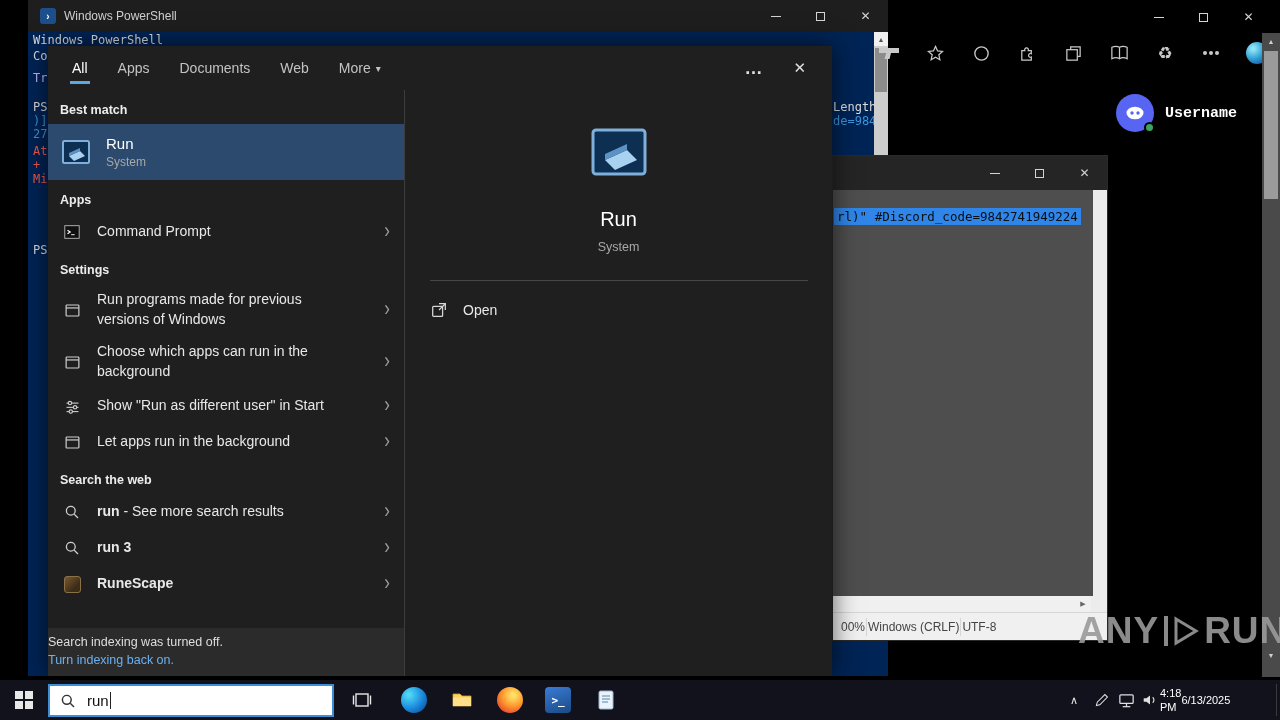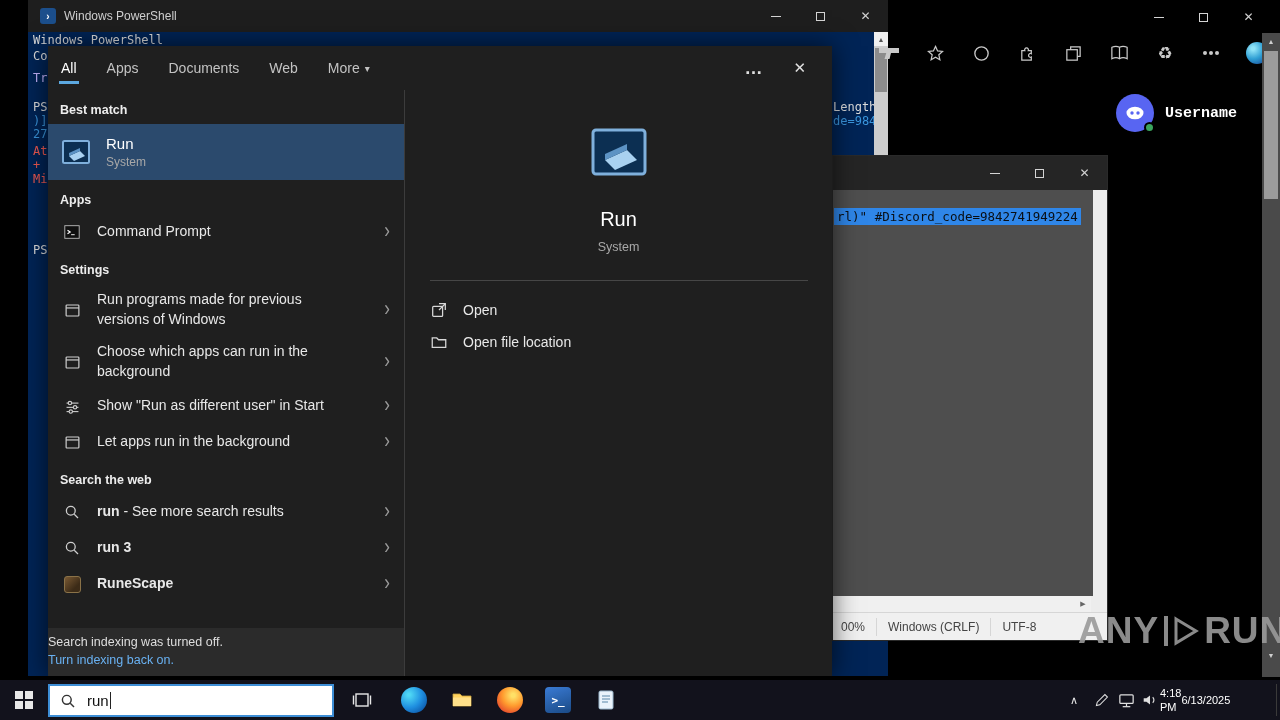--- a/index.html
+++ b/index.html
@@ -53,32 +53,32 @@
   .np-content { position:relative; flex:1; background:#4e4e4e; overflow:hidden; }
   .np-sel { position:absolute; left:1px; top:18px; font-family:"DejaVu Sans Mono", monospace;
             font-size:12.5px; background:#2f86e8; color:#0a0f14; padding:1px 3px; white-space:nowrap; }
   .np-vscroll { position:absolute; right:0; top:0; bottom:0; width:14px; background:#ececec; }
   .np-hscroll { height:16px; background:#f0f0f0; position:relative; }
   .np-hscroll .h-arrow { position:absolute; right:16px; top:0; width:16px; height:16px;
                          display:flex; align-items:center; justify-content:center; font-size:7px; color:#666; }
   .np-hscroll .h-corner { position:absolute; right:0; top:0; width:16px; height:16px; background:#ececec; }
   .np-status { height:28px; background:#f0f0f0; border-top:1px solid #d6d6d6; display:flex;
                align-items:center; font-size:12px; color:#444; }
-  .np-status .cell { padding:0 11px; height:18px; display:flex; align-items:center; border-left:1px solid #d6d6d6; }
+  .np-status .cell { padding:0 1px; height:18px; display:flex; align-items:center; border-left:1px solid #d6d6d6; }
   .np-status .cell:first-child { border-left:none; padding-left:8px; }
 
   
   .watermark { left:1078px; top:610px; display:flex; align-items:center; gap:5px; z-index:5;
                color:#9a9a9a; font-size:37px; font-weight:bold; letter-spacing:1px; opacity:.9; }
   .wm-bar { width:4px; height:30px; background:#9a9a9a; }
 
   
   .flyout { left:48px; top:46px; width:784px; height:630px; background:#1f1f1f; z-index:6;
             box-shadow:0 0 24px rgba(0,0,0,.65); }
-  .fly-header { height:44px; display:flex; align-items:stretch; padding-left:11px; }
+  .fly-header { height:44px; display:flex; align-items:stretch; padding-left:22px; }
   .tab { position:relative; display:flex; align-items:center; gap:5px; padding:0 2px; margin-right:26px;
          color:#c3c3c3; font-size:14px; }
   .tab.active { color:#fff; }
   .tab.active::after { content:""; position:absolute; left:0; right:0; bottom:6px; height:3px; background:#5ca8e0; }
   .hdr-right { margin-left:auto; display:flex; align-items:center; gap:30px; padding-right:26px; color:#e0e0e0; }
   .hdr-more { font-size:18px; font-weight:bold; letter-spacing:1px; line-height:10px; }
   .hdr-close { font-size:15px; }
 
   .fly-left { position:absolute; top:44px; left:0; width:356px; bottom:48px; overflow:hidden; }
   .sec-h { padding:13px 0 7px 12px; color:#ededed; font-size:12.5px; font-weight:bold; }
@@ -446,28 +446,20 @@
         <div class="pv-action">
           <span class="ic">
             <svg width="18" height="18" viewBox="0 0 20 20">
                 <rect x="3" y="6" width="11" height="11" rx="1" fill="none" stroke="currentColor" stroke-width="1.4"></rect>
                 <path d="M10 3h7v7" fill="none" stroke="currentColor" stroke-width="1.4"></path>
                 <line x1="17" y1="3" x2="10" y2="10" stroke="currentColor" stroke-width="1.4"></line>
               </svg>
           </span>
           <span>Open</span>
         </div>
-        <div class="pv-action">
-          <span class="ic">
-            <svg width="18" height="18" viewBox="0 0 20 20">
-                <path d="M2.5 5.5h5l2 2h8v8.5h-15z" fill="none" stroke="currentColor" stroke-width="1.4"></path>
-              </svg>
-          </span>
-          <span>Open file location</span>
-        </div>
       </div>
     </div>
   </div>
 
   <div class="abs taskbar">
     <div class="tb-start">
       <div class="win-logo">
           <div></div>
           <div></div>
           <div></div>

